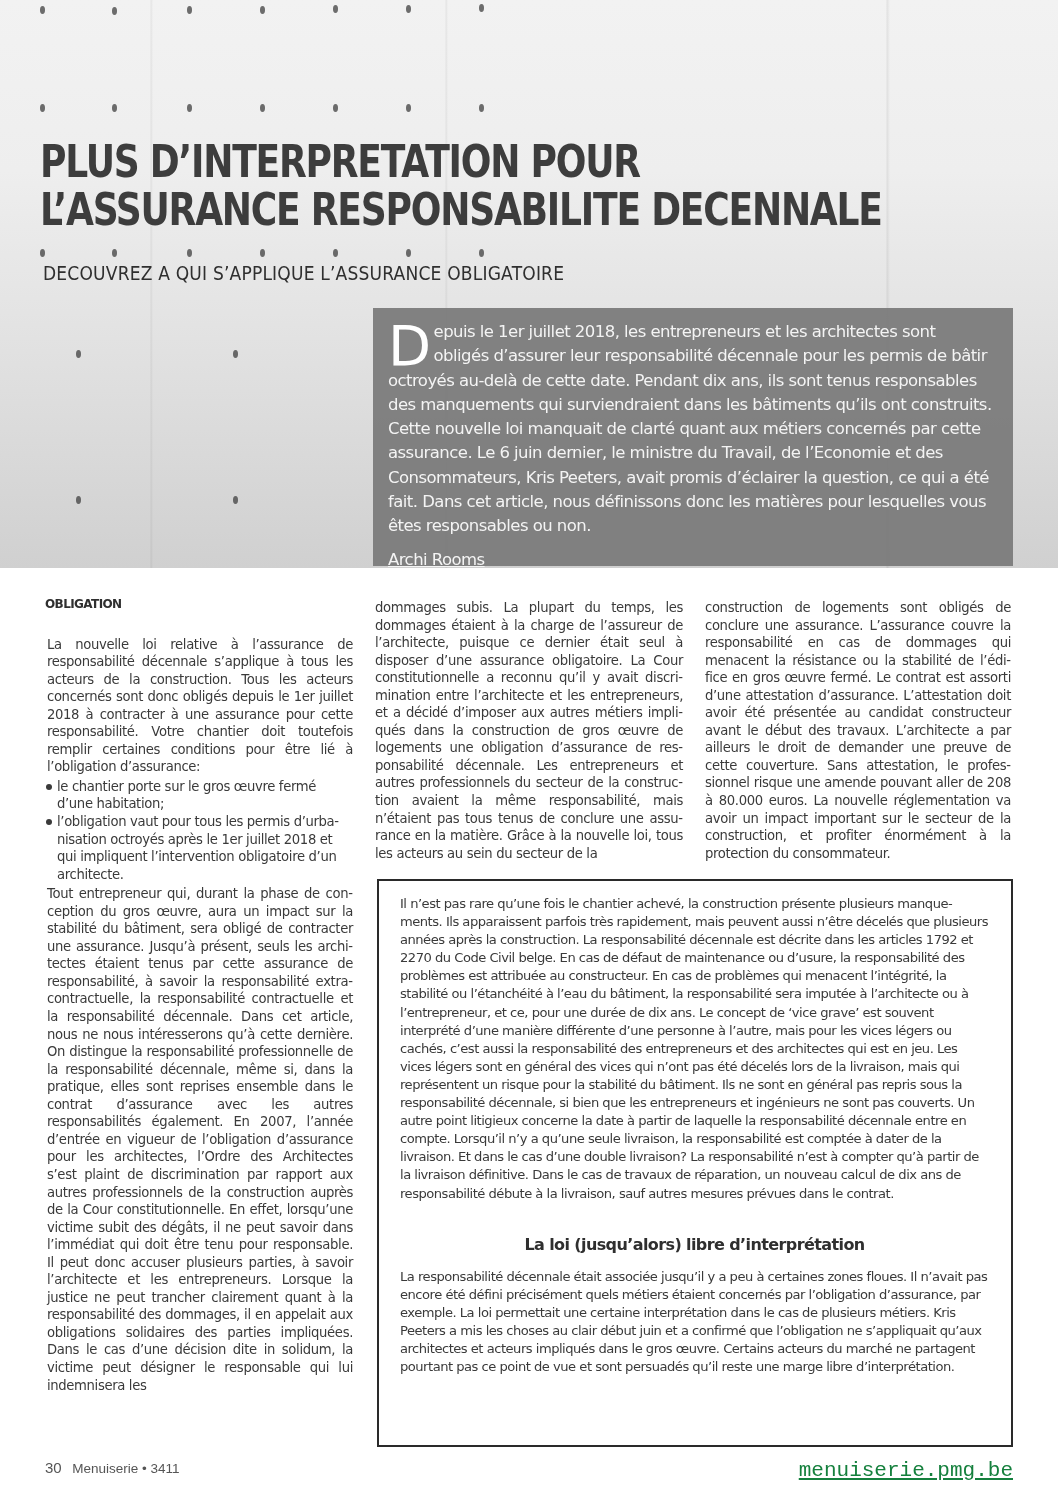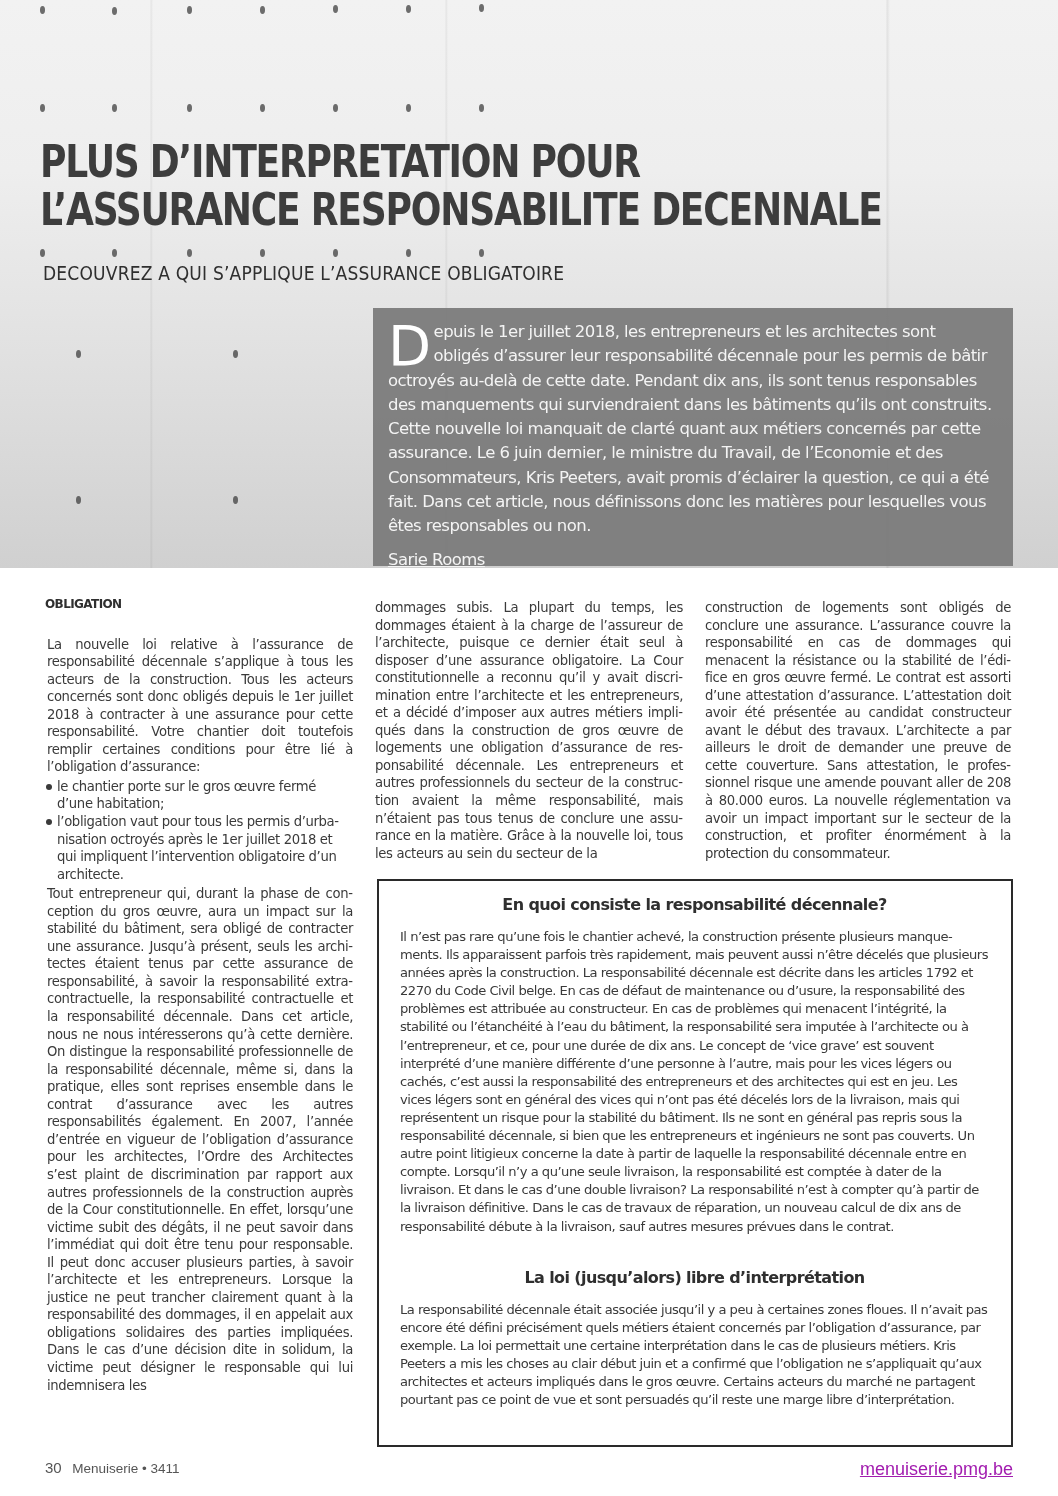--- a/index.html
+++ b/index.html
@@ -85,22 +85,22 @@
     margin: 0; font-size: 13.1px; line-height: 18.1px; letter-spacing: -0.5px;
   }
   
   .footer-left {
     position: absolute; left: 45px; top: 1459px; font-family: "Liberation Sans", sans-serif;
     color: #555555; white-space: nowrap;
   }
   .footer-left .page { font-size: 15px; }
   .footer-left .mag { font-size: 13.5px; margin-left: 6px; }
   .footer-right {
-    position: absolute; right: 45px; top: 1459px; font-family: Liberation Sans, sans-serif;
-    font-size: 18px; color: #a21caf; text-decoration: underline;
+    position: absolute; right: 45px; top: 1459px; font-family: Liberation Mono, monospace;
+    font-size: 21px; color: #15803d; text-decoration: underline;
   }
 </style>
 </head>
 <body>
 
 <div class="hero">
 
   <span class="tie-hole" style="left:40px;top:6px"></span>
   <span class="tie-hole" style="left:112px;top:7px"></span>
   <span class="tie-hole" style="left:187px;top:6px"></span>
@@ -128,21 +128,21 @@
   <span class="tie-hole" style="left:233px;top:496px"></span>
 
   <h1 class="title">
     <span>PLUS D’INTERPRETATION POUR</span><br>
     <span>L’ASSURANCE RESPONSABILITE DECENNALE</span>
   </h1>
   <h2 class="subtitle">DECOUVREZ A QUI S’APPLIQUE L’ASSURANCE OBLIGATOIRE</h2>
 
   <div class="intro">
     <p><span class="dropcap">D</span><span>epuis le 1er juillet 2018, les entrepreneurs et les architectes sont obligés d’assurer leur responsabilité décennale pour les permis de bâtir octroyés au-delà de cette date. Pendant dix ans, ils sont tenus responsables des manquements qui surviendraient dans les bâtiments qu’ils ont construits. Cette nouvelle loi manquait de clarté quant aux métiers concernés par cette assurance. Le 6 juin dernier, le ministre du Travail, de l’Economie et des Consommateurs, Kris Peeters, avait promis d’éclairer la question, ce qui a été fait. Dans cet article, nous définissons donc les matières pour lesquelles vous êtes responsables ou non.</span></p>
-    <span class="author">Sarie Rooms</span>
+    <span class="author">Archi Rooms</span>
   </div>
 </div>
 
 <div class="col col1">
   <h4 class="section-head">OBLIGATION</h4>
   <p>La nouvelle loi relative à l’assurance de responsabilité décennale s’applique à tous les acteurs de la construction. Tous les acteurs concernés sont donc obligés depuis le 1er juillet 2018 à contracter à une assurance pour cette responsabilité. Votre chantier doit toute­fois remplir certaines conditions pour être lié à l’obligation d’assurance:</p>
   <ul class="bullets">
     <li>le chantier porte sur le gros œuvre fermé d’une habitation;</li>
     <li>l’obligation vaut pour tous les permis d’urba­nisation octroyés après le 1er juillet 2018 et qui impliquent l’intervention obligatoire d’un architecte.</li>
   </ul>
@@ -151,21 +151,20 @@
 
 <div class="col col2">
   <p>dommages subis. La plupart du temps, les dommages étaient à la charge de l’assureur de l’architecte, puisque ce dernier était seul à disposer d’une assurance obligatoire. La Cour constitutionnelle a reconnu qu’il y avait discri­mination entre l’architecte et les entrepreneurs, et a décidé d’imposer aux autres métiers impli­qués dans la construction de gros œuvre de logements une obligation d’assurance de res­ponsabilité décennale. Les entrepreneurs et autres professionnels du secteur de la construc­tion avaient la même responsabilité, mais n’étaient pas tous tenus de conclure une assu­rance en la matière. Grâce à la nouvelle loi, tous les acteurs au sein du secteur de la</p>
 </div>
 
 <div class="col col3">
   <p>construction de logements sont obligés de conclure une assurance. L’assurance couvre la responsabilité en cas de dommages qui menacent la résistance ou la stabilité de l’édi­fice en gros œuvre fermé. Le contrat est assorti d’une attestation d’assurance. L’attestation doit avoir été présentée au candidat constructeur avant le début des travaux. L’architecte a par ailleurs le droit de demander une preuve de cette couverture. Sans attestation, le profes­sionnel risque une amende pouvant aller de 208 à 80.000 euros. La nouvelle réglementa­tion va avoir un impact important sur le secteur de la construction, et profiter énormément à la protection du consommateur.</p>
 </div>
 
 <div class="box">
-  <h3>En quoi consiste la responsabilité décennale?</h3>
   <p>Il n’est pas rare qu’une fois le chantier achevé, la construction présente plusieurs manque­ments. Ils apparaissent parfois très rapidement, mais peuvent aussi n’être décelés que plusieurs années après la construction. La responsabilité décennale est décrite dans les articles 1792 et 2270 du Code Civil belge. En cas de défaut de maintenance ou d’usure, la responsabilité des problèmes est attribuée au constructeur. En cas de pro­blèmes qui menacent l’intégrité, la stabilité ou l’étanchéité à l’eau du bâtiment, la respon­sabilité sera imputée à l’architecte ou à l’entrepreneur, et ce, pour une durée de dix ans. Le concept de ‘vice grave’ est souvent interprété d’une manière différente d’une personne à l’autre, mais pour les vices légers ou cachés, c’est aussi la responsabilité des entrepre­neurs et des architectes qui est en jeu. Les vices légers sont en général des vices qui n’ont pas été décelés lors de la livraison, mais qui représentent un risque pour la stabilité du bâtiment. Ils ne sont en général pas repris sous la responsabilité décennale, si bien que les entrepreneurs et ingénieurs ne sont pas couverts. Un autre point litigieux con­cerne la date à partir de laquelle la responsabilité décennale entre en compte. Lorsqu’il n’y a qu’une seule livraison, la responsabilité est comptée à dater de la livraison. Et dans le cas d’une double livraison? La responsabilité n’est à compter qu’à partir de la livrai­son définitive. Dans le cas de travaux de réparation, un nouveau calcul de dix ans de responsabilité débute à la livraison, sauf autres mesures prévues dans le contrat.</p>
   <h3 class="second">La loi (jusqu’alors) libre d’interprétation</h3>
   <p>La responsabilité décennale était associée jusqu’il y a peu à certaines zones floues. Il n’avait pas encore été défini précisément quels métiers étaient concernés par l’obligation d’assurance, par exemple. La loi permettait une certaine interprétation dans le cas de plusieurs métiers. Kris Peeters a mis les choses au clair début juin et a confirmé que l’obli­gation ne s’appliquait qu’aux architectes et acteurs impliqués dans le gros œuvre. Cer­tains acteurs du marché ne partagent pourtant pas ce point de vue et sont persuadés qu’il reste une marge libre d’interprétation.</p>
 </div>
 
 <div class="footer-left">
   <span class="page">30</span>
   <span class="mag">Menuiserie • 3411</span>
 </div>
 <span class="footer-right">menuiserie.pmg.be</span>

